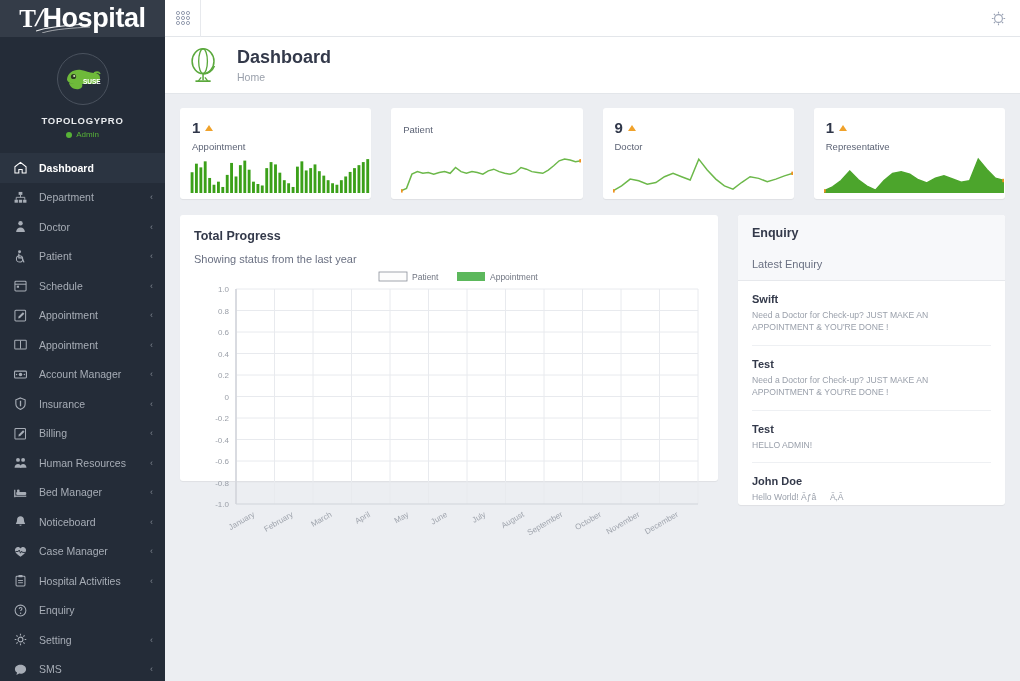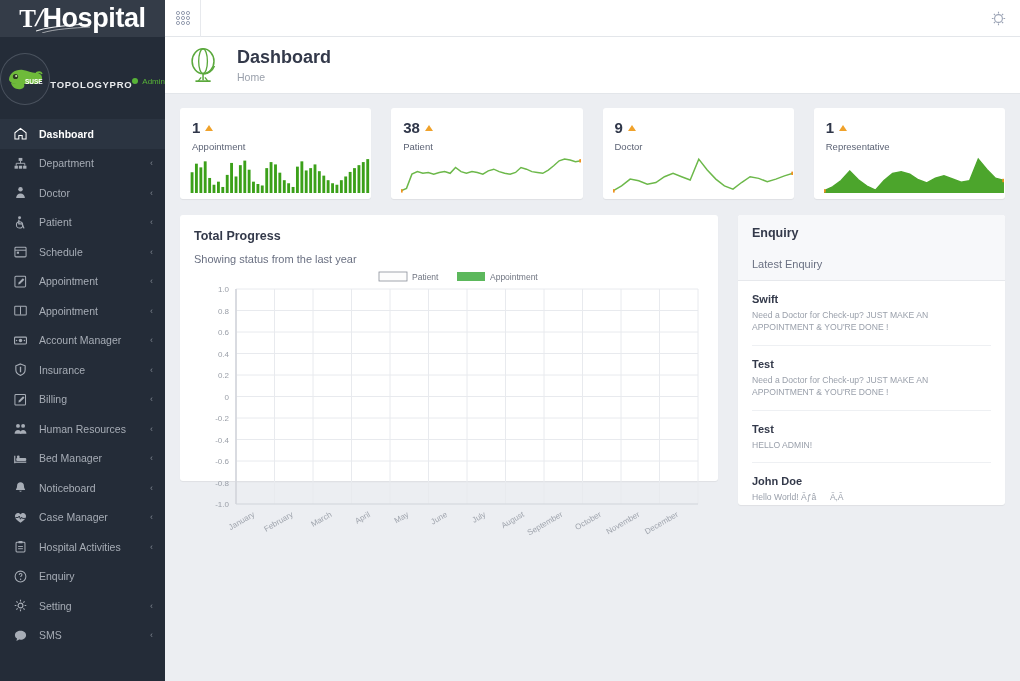--- a/index.html
+++ b/index.html
@@ -31,21 +31,21 @@
     padding-right: 1px;
   }
   .brand-slash { color: #fff; font-size: 23px; font-weight: 300; transform: skewX(-14deg); }
   .brand-word { color: #fff; font-size: 27px; font-weight: 700; letter-spacing: -0.4px; }
   .brand-swoosh {
     position: absolute; left: 36px; bottom: 4px; width: 62px; height: 9px;
     pointer-events: none;
   }
 
   .profile {
-    padding: 16px 0 14px; display: flex; flex-direction: row;
+    padding: 16px 0 14px; display: flex; flex-direction: column;
     align-items: center; background: #242c38;
   }
   .avatar-ring {
     width: 52px; height: 52px; border-radius: 50%;
     border: 1px solid #4a525e;
     display: flex; align-items: center; justify-content: center;
     background: #272f3b;
   }
   .avatar-inner {
     width: 40px; height: 40px; border-radius: 50%;
@@ -481,24 +481,20 @@
               <rect x="141.6" y="21.9" width="2.7" height="12.1" fill="#3ba019"></rect>
               <rect x="145.7" y="18.4" width="2.7" height="15.6" fill="#3ba019"></rect>
               <rect x="149.9" y="14.1" width="2.7" height="19.9" fill="#3ba019"></rect>
               <rect x="154.0" y="10.5" width="2.7" height="23.5" fill="#3ba019"></rect>
               <rect x="158.2" y="7.7" width="2.7" height="26.3" fill="#3ba019"></rect>
               <rect x="162.3" y="4.8" width="2.7" height="29.2" fill="#3ba019"></rect>
               <rect x="166.5" y="2.0" width="2.7" height="32.0" fill="#3ba019"></rect>
             </svg>
           </div>
           <div class="stat-card">
-            <div class="stat-value">
-              <span>38</span>
-              <span class="stat-tri"></span>
-            </div>
             <div class="stat-label">Patient</div>
             <svg class="spark" viewBox="0 0 170 34" preserveAspectRatio="none">
               <path d="M0.0 32.0 L5.2 29.6 L10.3 16.2 L15.5 13.8 L20.6 15.4 L25.8 14.6 L30.9 16.2 L36.1 14.6 L41.2 13.8 L46.4 15.4 L51.5 9.9 L56.7 13.8 L61.8 15.4 L67.0 13.8 L72.1 14.6 L77.3 16.2 L82.4 13.1 L87.6 11.5 L92.7 13.8 L97.9 15.4 L103.0 16.2 L108.2 14.6 L113.3 9.9 L118.5 11.5 L123.6 13.8 L128.8 14.6 L133.9 15.4 L139.1 12.3 L144.2 8.3 L149.4 3.6 L154.5 2.0 L159.7 2.8 L164.8 4.4 L170.0 3.6" fill="none" stroke="#6cb84a" stroke-width="1.4"></path>
               <rect x="-1.6" y="30.4" width="3.2" height="3.2" fill="#f0911e"></rect>
               <rect x="168.4" y="2.0" width="3.2" height="3.2" fill="#f0911e"></rect>
             </svg>
           </div>
           <div class="stat-card">
             <div class="stat-value">
               <span>9</span>

